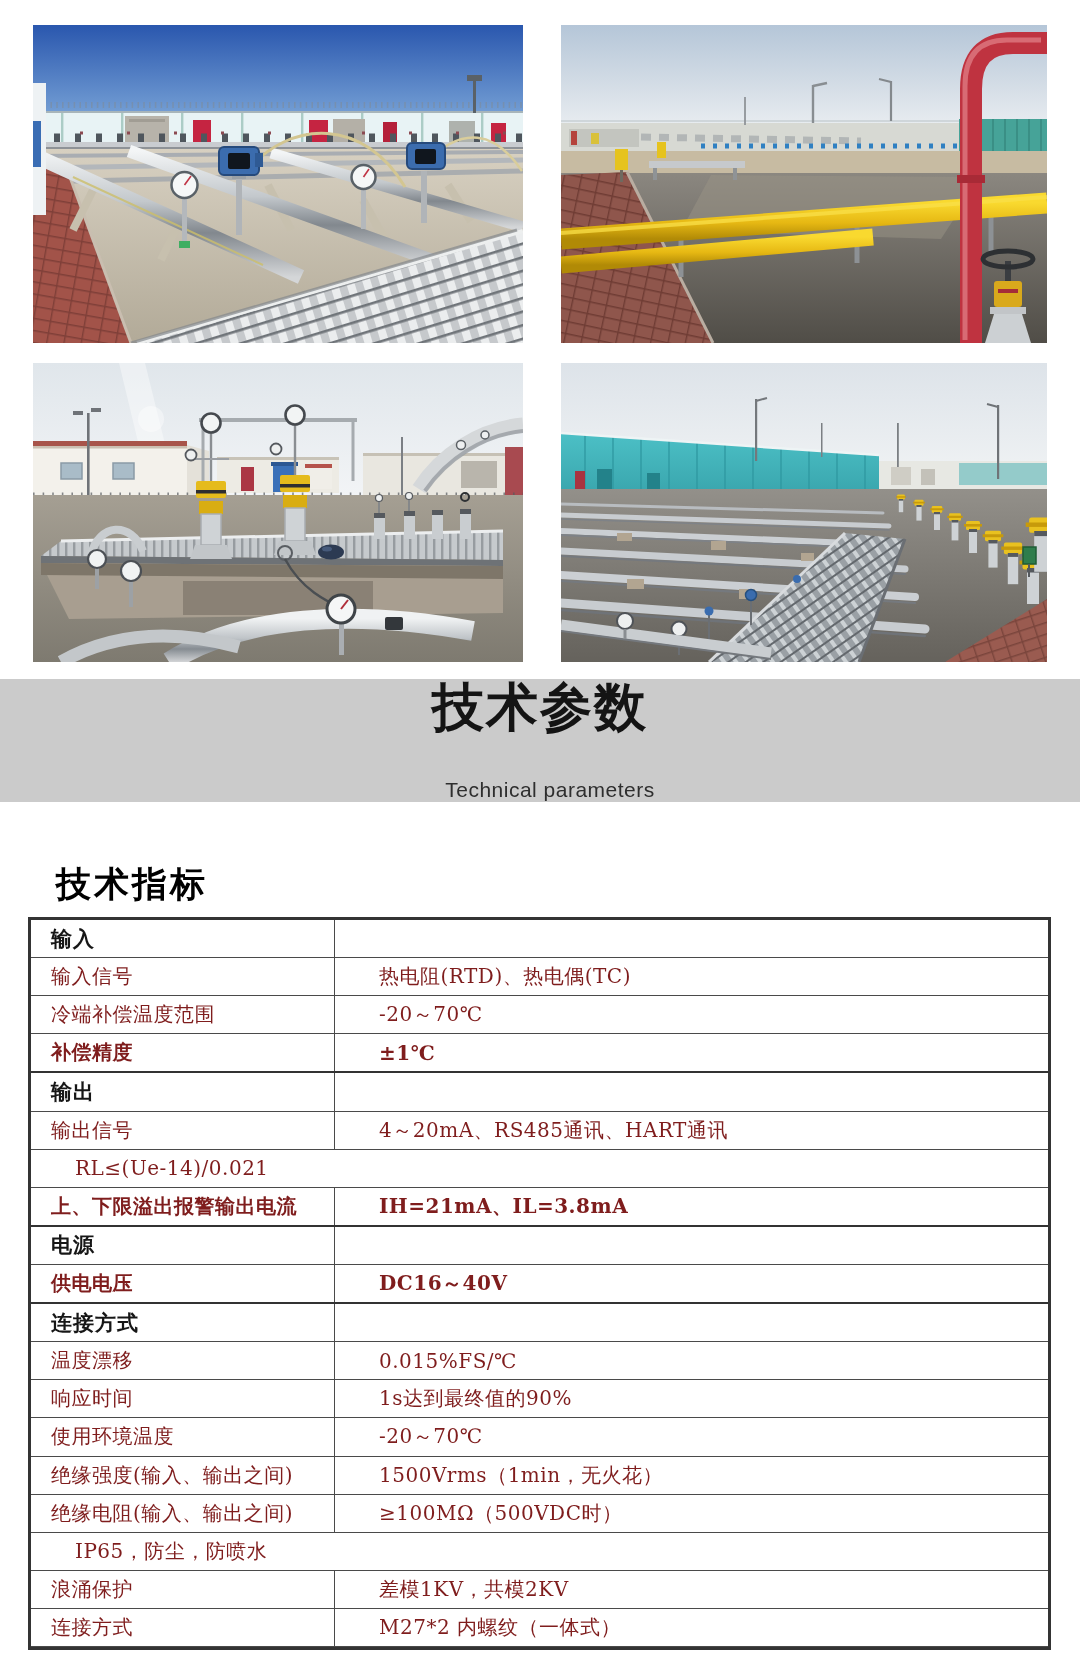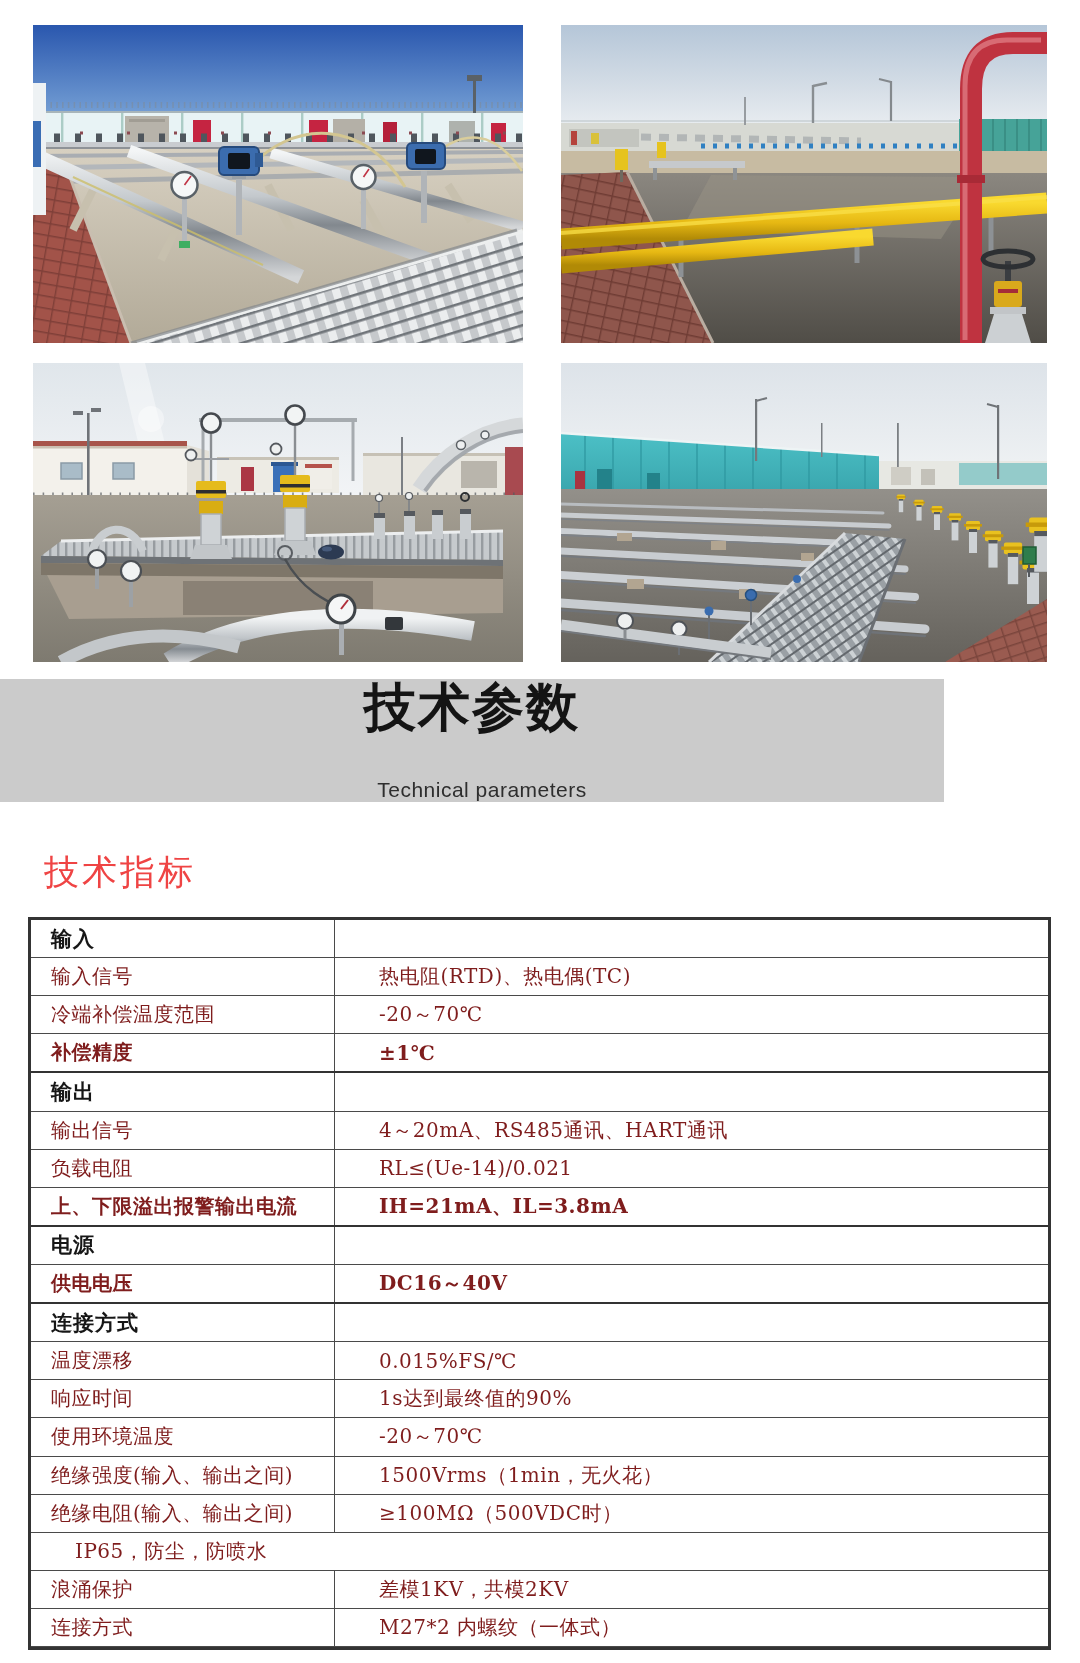--- a/index.html
+++ b/index.html
@@ -7,29 +7,29 @@
         font-family:"DejaVu Sans","Liberation Sans",sans-serif;}
 
   
   .photos{position:absolute;left:33px;top:25px;width:1014px;
           display:grid;grid-template-columns:490px 486px;grid-template-rows:318px 299px;
           column-gap:38px;row-gap:20px;}
   .photo{margin:0;padding:0;overflow:hidden;background:#d8dde2;}
   .photo svg{display:block;width:100%;height:100%;}
 
   
-  .banner{position:absolute;left:0;top:679px;width:944px;height:123px;background:#cbcbcb;
+  .banner{position:absolute;left:0;top:679px;width:1080px;height:123px;background:#cbcbcb;
           display:flex;flex-direction:column;align-items:center;justify-content:center;gap:40px;}
   .banner-title{font-weight:700;font-size:52px;line-height:1.08;color:#141414;letter-spacing:2px;}
   .banner-subtitle{font-family:"Liberation Sans","DejaVu Sans",sans-serif;font-size:21px;
                    color:#2e2e2e;margin-top:3px;letter-spacing:0.5px;font-weight:400;margin-left:20px;}
 
   
-  .section-heading{position:absolute;left:44px;top:849px;margin:0;font-weight:400;
-                   font-size:35px;color:#ef4444;letter-spacing:3px;}
+  .section-heading{position:absolute;left:44px;top:849px;margin:12px;font-weight:700;
+                   font-size:35px;color:#000000;letter-spacing:3px;}
 
   
   .spec-table{position:absolute;left:28px;top:917px;width:1023px;height:733px;
               border:3px solid #343434;box-sizing:border-box;background:#fff;
               display:flex;flex-direction:column;}
   .row{flex:1 1 0;display:flex;min-height:0;border-bottom:1px solid #4a4a4a;}
   .row.pre-section{border-bottom-width:2px;border-bottom-color:#323232;font-weight:bold;}
   .row.last{border-bottom:none;}
   .cell{display:flex;align-items:center;box-sizing:border-box;
         font-family:"DejaVu Serif","Liberation Serif",serif;font-size:20px;color:#7f1d1d;
@@ -476,21 +476,20 @@
       </div>
       <div class="row section">
         <div class="cell cell-label">输出</div>
         <div class="cell cell-value"></div>
       </div>
       <div class="row">
         <div class="cell cell-label">输出信号</div>
         <div class="cell cell-value">4～20mA、RS485通讯、HART通讯</div>
       </div>
       <div class="row">
-        <div class="cell cell-label">负载电阻</div>
         <div class="cell cell-value">RL≤(Ue-14)/0.021</div>
       </div>
       <div class="row pre-section">
         <div class="cell cell-label">上、下限溢出报警输出电流</div>
         <div class="cell cell-value">IH=21mA、IL=3.8mA</div>
       </div>
       <div class="row section">
         <div class="cell cell-label">电源</div>
         <div class="cell cell-value"></div>
       </div>

